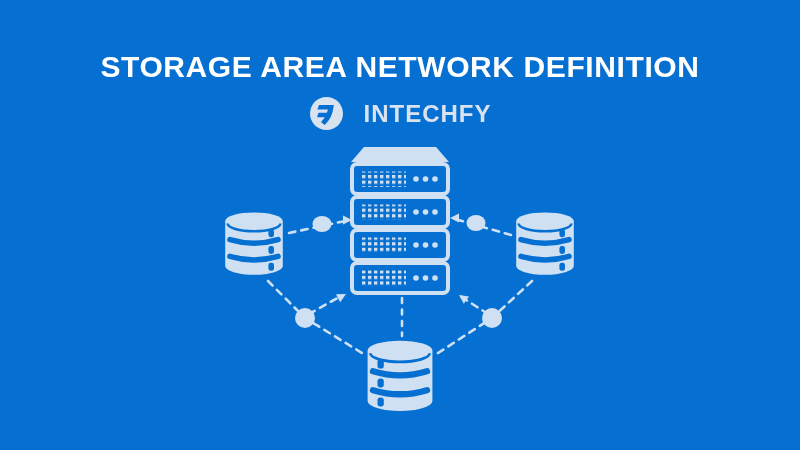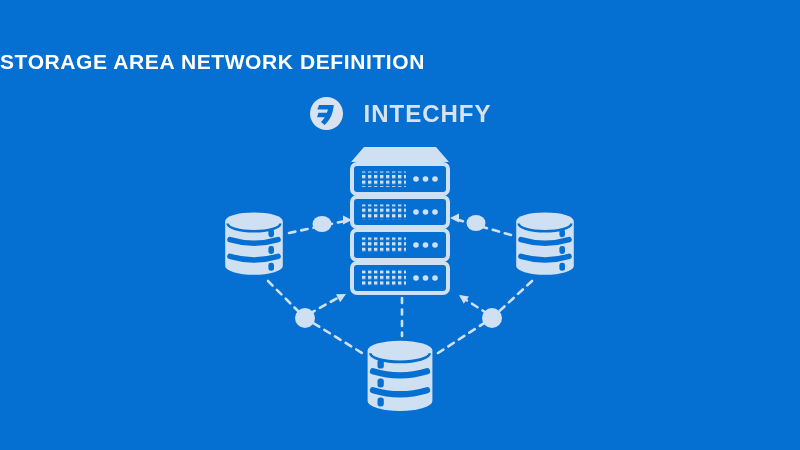--- a/index.html
+++ b/index.html
@@ -12,22 +12,22 @@
   body{background:var(--bg);}
   .stage{
     position:relative;
     width:800px;height:450px;
     background:var(--bg);
     overflow:hidden;
     font-family:"Liberation Sans", sans-serif;
   }
   .title{
     position:absolute;top:50px;left:0;width:100%;
-    margin:0;
-    font-size:21px;font-weight:800;letter-spacing:.6px;
+    margin:0;text-align:center;
+    font-size:30px;font-weight:800;letter-spacing:.6px;
     color:var(--title);
   }
   .logo-row{
     position:absolute;top:96px;left:0;width:100%;
     display:flex;justify-content:center;align-items:center;gap:20px;
   }
   .logo-badge{display:block;}
   .brand-name{
     font-size:24px;font-weight:800;letter-spacing:1px;
     color:var(--brand);

